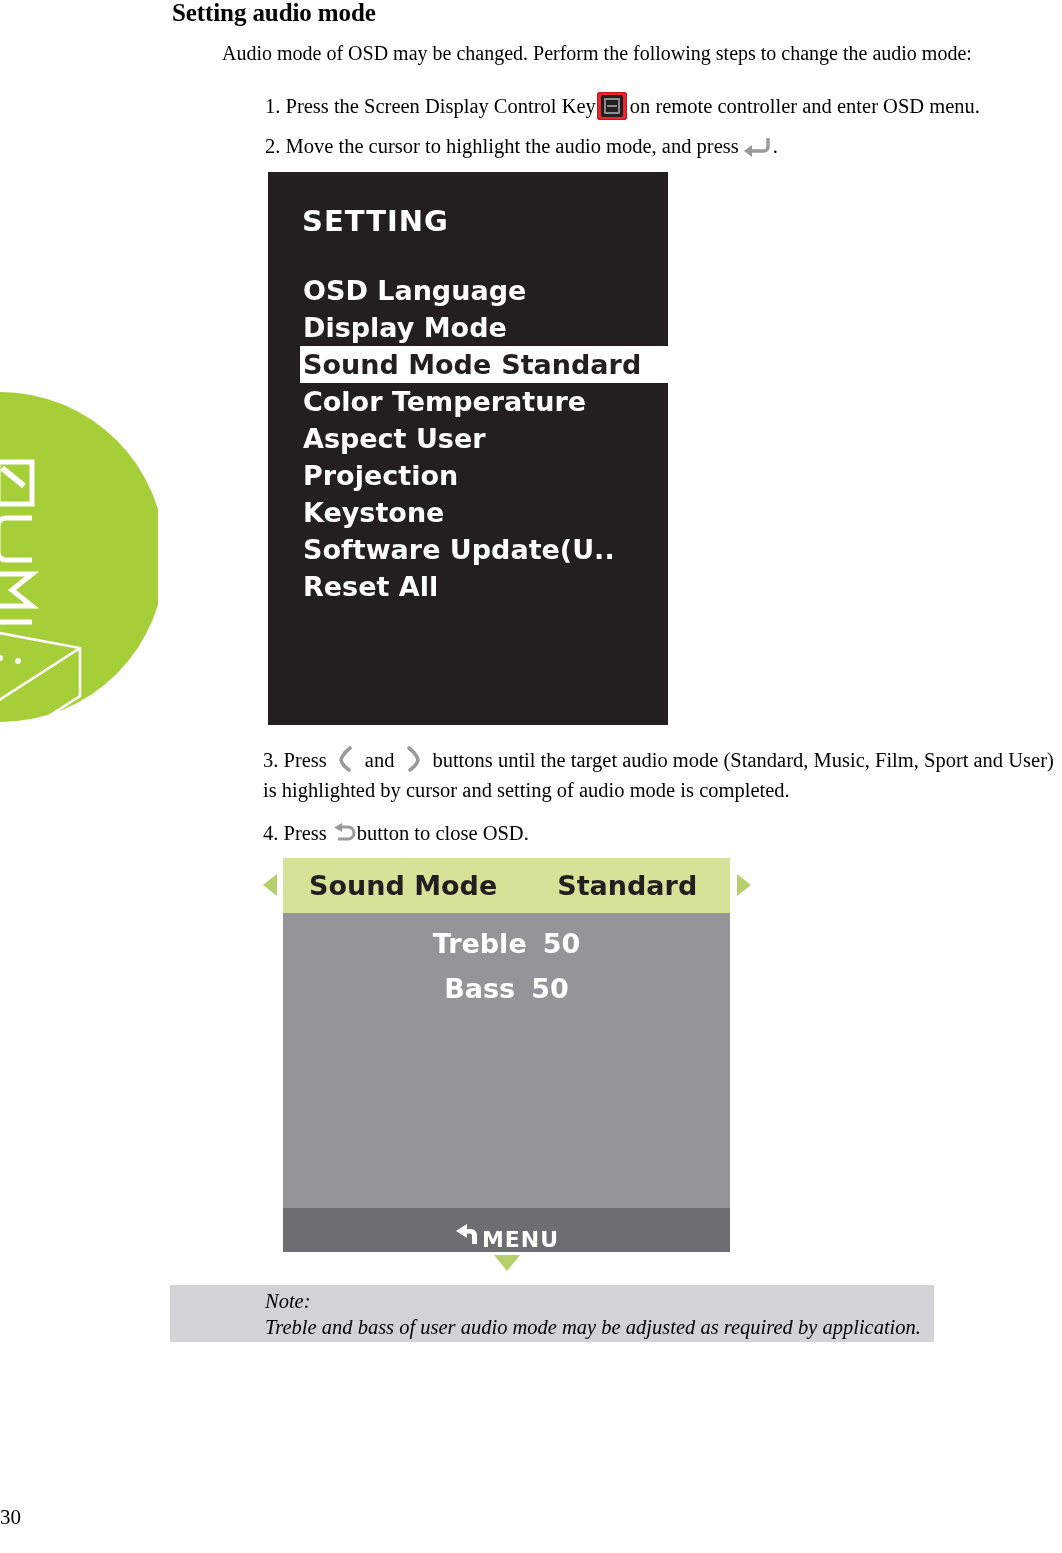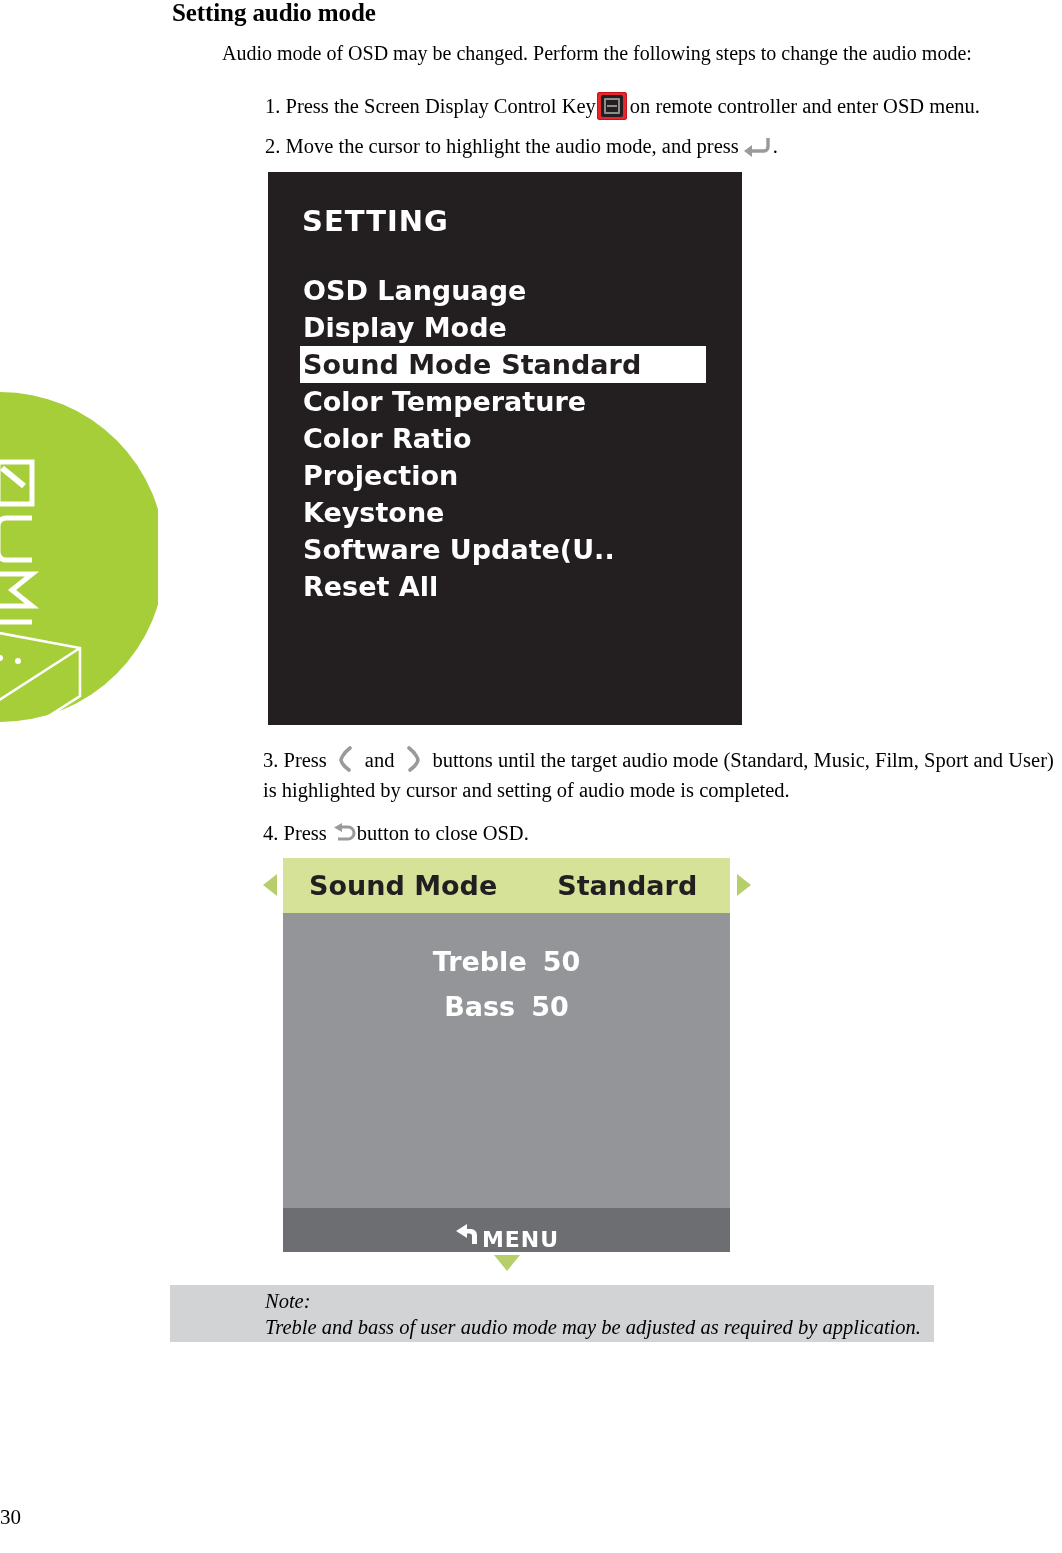--- a/index.html
+++ b/index.html
@@ -113,21 +113,21 @@
     width: 22px; height: 26px;
     top: -3px;
     margin: 0 8px;
   }
 
   
   #osd-setting {
     position: absolute;
     left: 268px;
     top: 172px;
-    width: 474px;
+    width: 400px;
     height: 553px;
     background: #231f20;
     font-family: "DejaVu Sans", sans-serif;
   }
   #osd-setting .osd-title {
     position: absolute;
     left: 34px;
     top: 32px;
     color: #ffffff;
     font-size: 29px;
@@ -174,21 +174,21 @@
     color: #231f20;
     font-size: 27px;
     font-weight: bold;
     display: flex;
     align-items: center;
     padding-left: 26px;
     box-sizing: border-box;
   }
   #osd-sound .sm-header .sm-value { margin-left: 60px; }
   #osd-sound .sm-rows {
-    padding-top: 26px;
+    padding-top: 8px;
     text-align: center;
     color: #ffffff;
     font-size: 27px;
     font-weight: bold;
   }
   #osd-sound .sm-row { line-height: 45px; }
   #osd-sound .sm-row .num { margin-left: 16px; }
   #osd-sound .sm-footer {
     position: absolute;
     left: 0; bottom: 0;
@@ -310,21 +310,21 @@
       </svg></span><span>.</span>
 </div>
 
 <div id="osd-setting">
   <div class="osd-title">SETTING</div>
   <div class="osd-list">
     <div class="osd-item"><span>OSD Language</span></div>
     <div class="osd-item"><span>Display Mode</span></div>
     <div class="osd-item selected"><span>Sound Mode</span><span class="val">Standard</span></div>
     <div class="osd-item"><span>Color Temperature</span></div>
-    <div class="osd-item"><span>Color Ratio</span></div>
+    <div class="osd-item"><span>Aspect User</span></div>
     <div class="osd-item"><span>Projection</span></div>
     <div class="osd-item"><span>Keystone</span></div>
     <div class="osd-item"><span>Software Update(U..</span></div>
     <div class="osd-item"><span>Reset All</span></div>
   </div>
 </div>
 
 <div class="step" id="step-3">
   <span>3. Press</span><span class="inline-icon chev-icon"><svg width="22" height="26" viewBox="0 0 22 26">
         <path d="M15 2 C7 8 6 14 6 14 C6 14 7 19 14 24" fill="none" stroke="#9a9a9a" stroke-width="3.6" stroke-linecap="round"></path>

